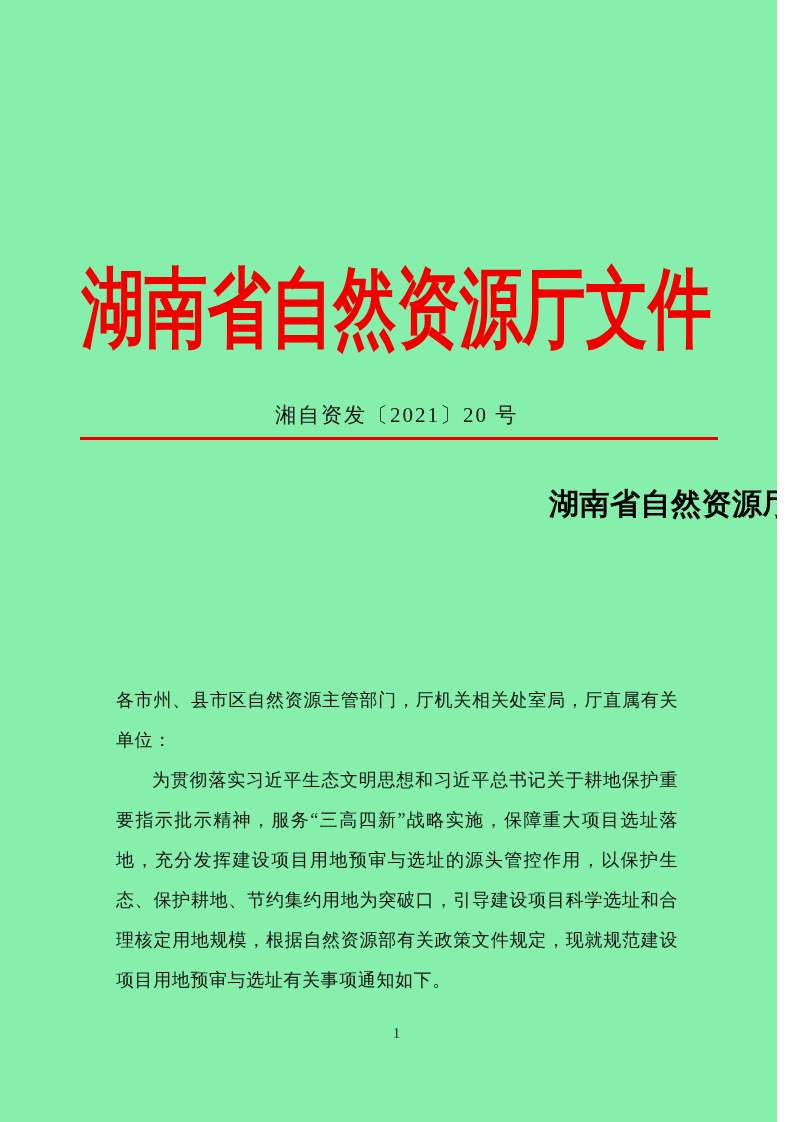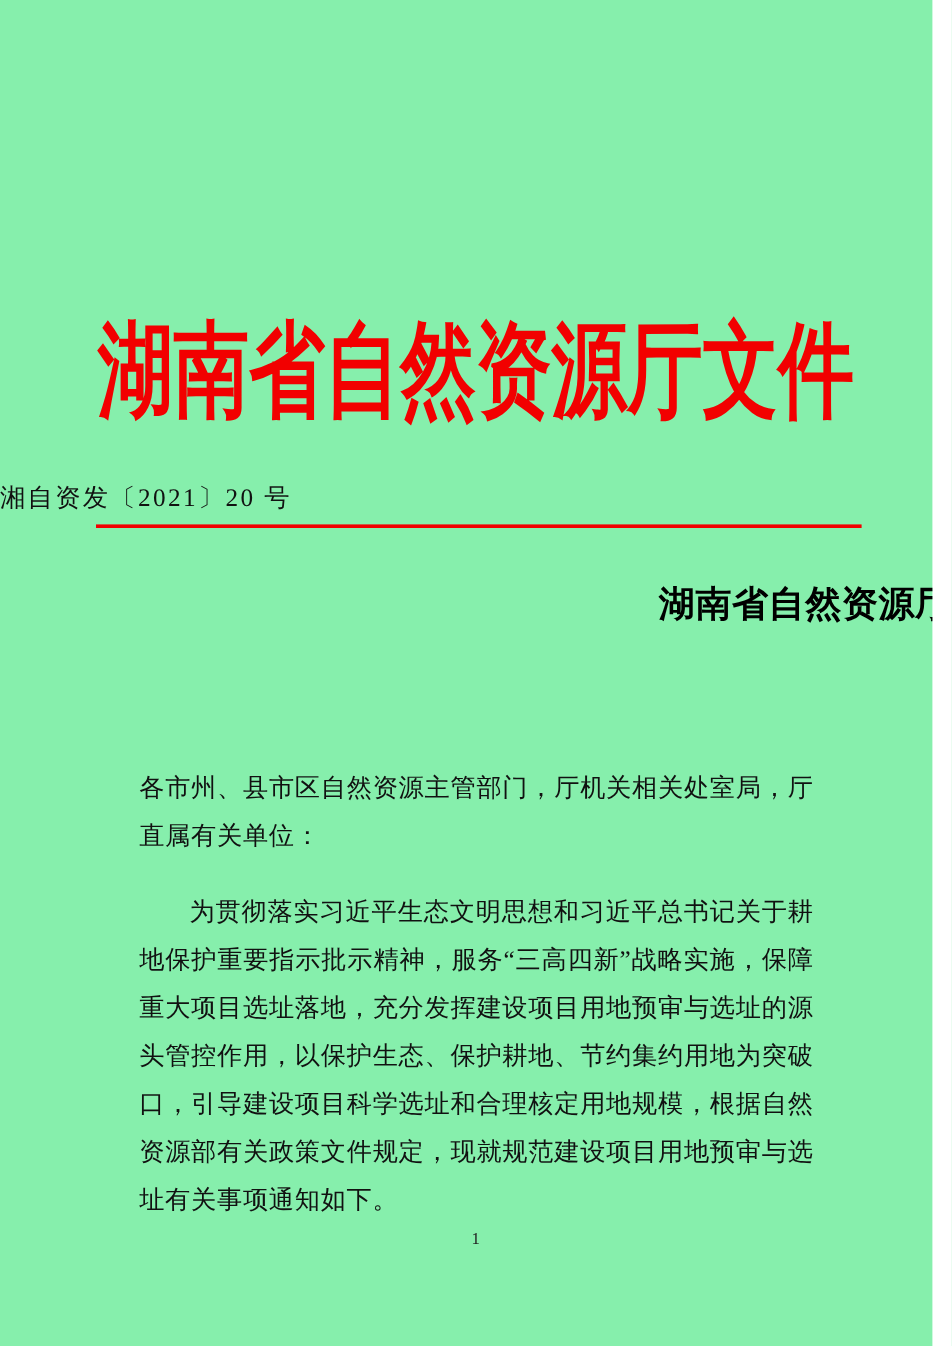--- a/index.html
+++ b/index.html
@@ -32,20 +32,21 @@
     transform: scaleY(1.38);
     transform-origin: center center;
     white-space: nowrap;
   }
   
   .doc-number {
     position: absolute;
     top: 401px;
     left: 0;
     width: 793px;
+    text-align: center;
     font-size: 21px;
     letter-spacing: 2px;
     color: #111111;
     white-space: nowrap;
   }
   
   .red-line {
     position: absolute;
     top: 437px;
     left: 80px;
@@ -62,37 +63,36 @@
     text-align: right;
     font-size: 30px;
     font-weight: bold;
     line-height: 47px;
     color: #000000;
     letter-spacing: 0.5px;
   }
   
   .body-text {
     position: absolute;
-    top: 636px;
+    top: 680px;
     left: 116px;
     width: 562px;
-    font-size: 21px;
+    font-size: 18px;
     line-height: 40px;
     letter-spacing: 0.6px;
     text-align: justify;
     text-justify: inter-character;
     color: #111111;
   }
   .body-text p {
     margin: 0;
     padding: 0;
   }
   .body-text p.indent {
     text-indent: 2em;
-    margin-top: 24px;
   }
   
   .page-number {
     position: absolute;
     top: 1026px;
     left: 0;
     width: 793px;
     text-align: center;
     font-size: 14px;
     color: #222222;

